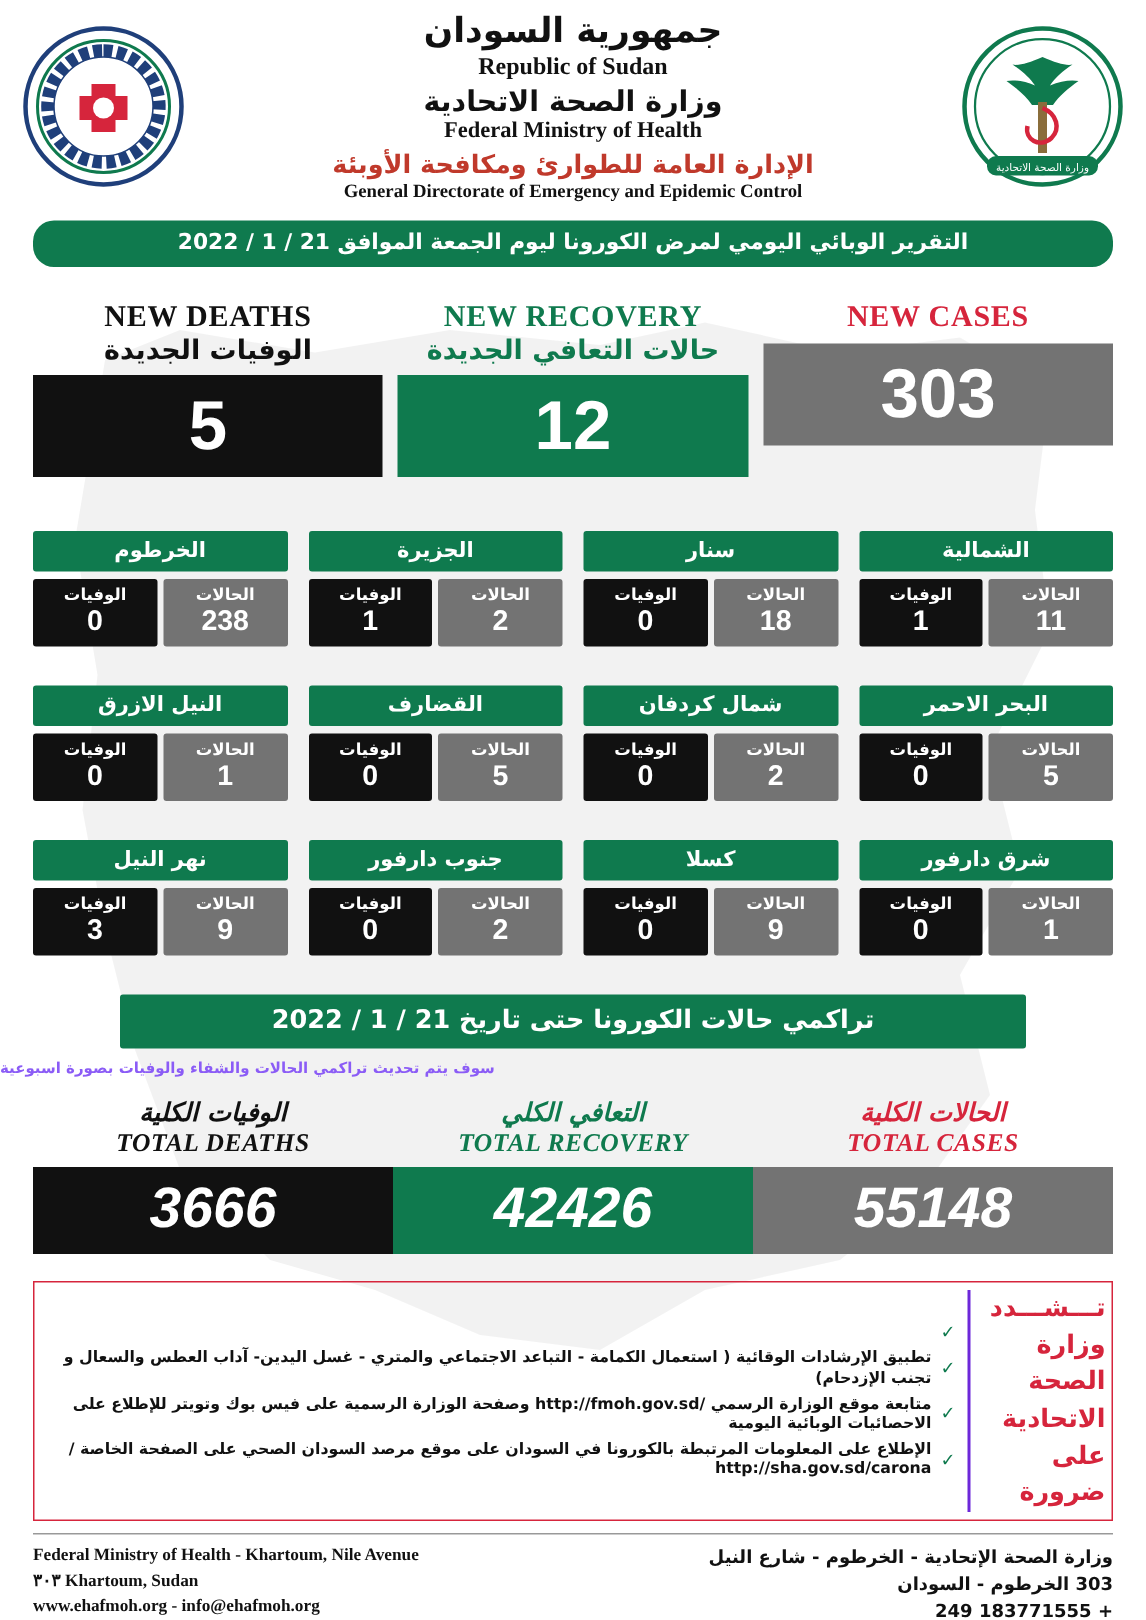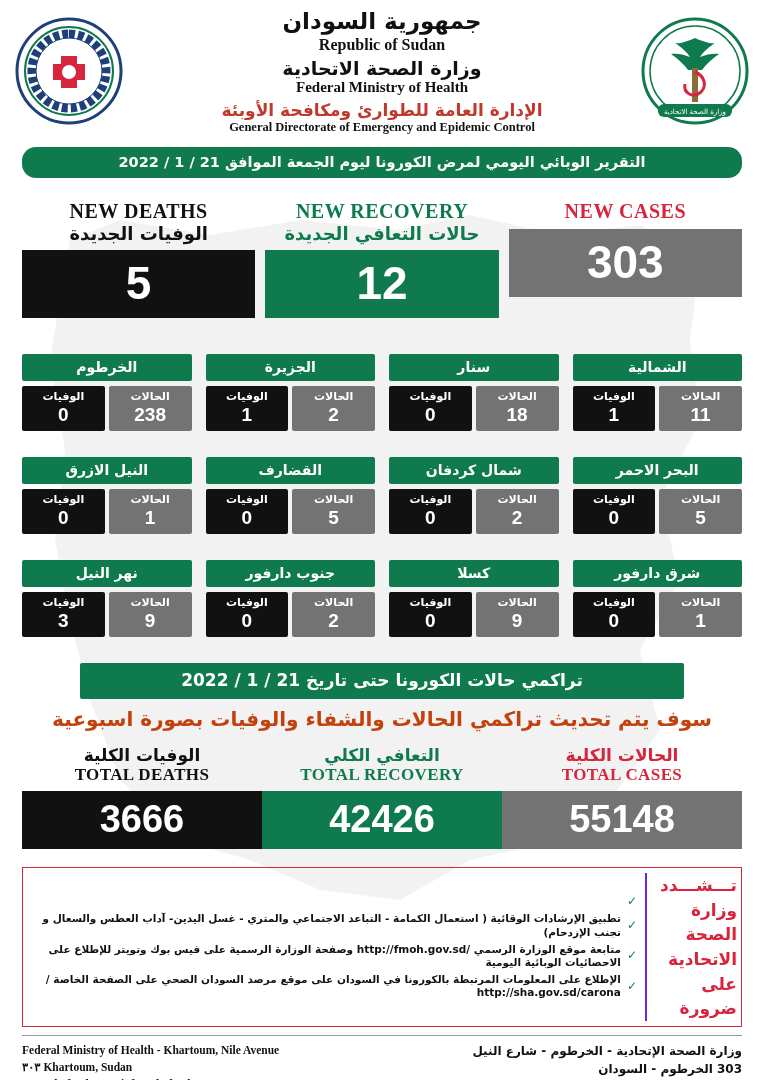--- a/index.html
+++ b/index.html
@@ -110,27 +110,27 @@
   
   .cum-banner {
     margin: 26px 80px 0 80px;
     background:#0f7a4e; color:#fff;
     text-align:center; direction:rtl;
     font-family:"DejaVu Sans", sans-serif;
     font-weight:bold; font-size:17px;
     padding:7px 6px 9px 6px; border-radius:2px;
   }
   .cum-note {
-    margin-top:8px; text-align:center; direction:rtl;
-    font-family:"DejaVu Sans", sans-serif;
-    font-weight:bold; font-size:20px; color:#c2410c;
+    margin-top:8px; text-align:left; direction:rtl;
+    font-family:"DejaVu Sans", sans-serif;
+    font-weight:bold; font-size:10px; color:#8b5cf6;
   }
   .bot-stats {
     display:flex; justify-content:flex-start;
-    margin: 14px 22px 0 22px; 
+    margin: 14px 22px 0 22px; font-style:italic;
   }
   .bstat { flex:1; text-align:center; }
   .bstat .lbl-ar {
     font-family:"DejaVu Sans", sans-serif;
     font-size:17px; font-weight:bold;
   }
   .bstat .lbl-en {
     font-family:"Liberation Serif", serif;
     font-size:17px; font-weight:bold; letter-spacing:0.4px;
   }

